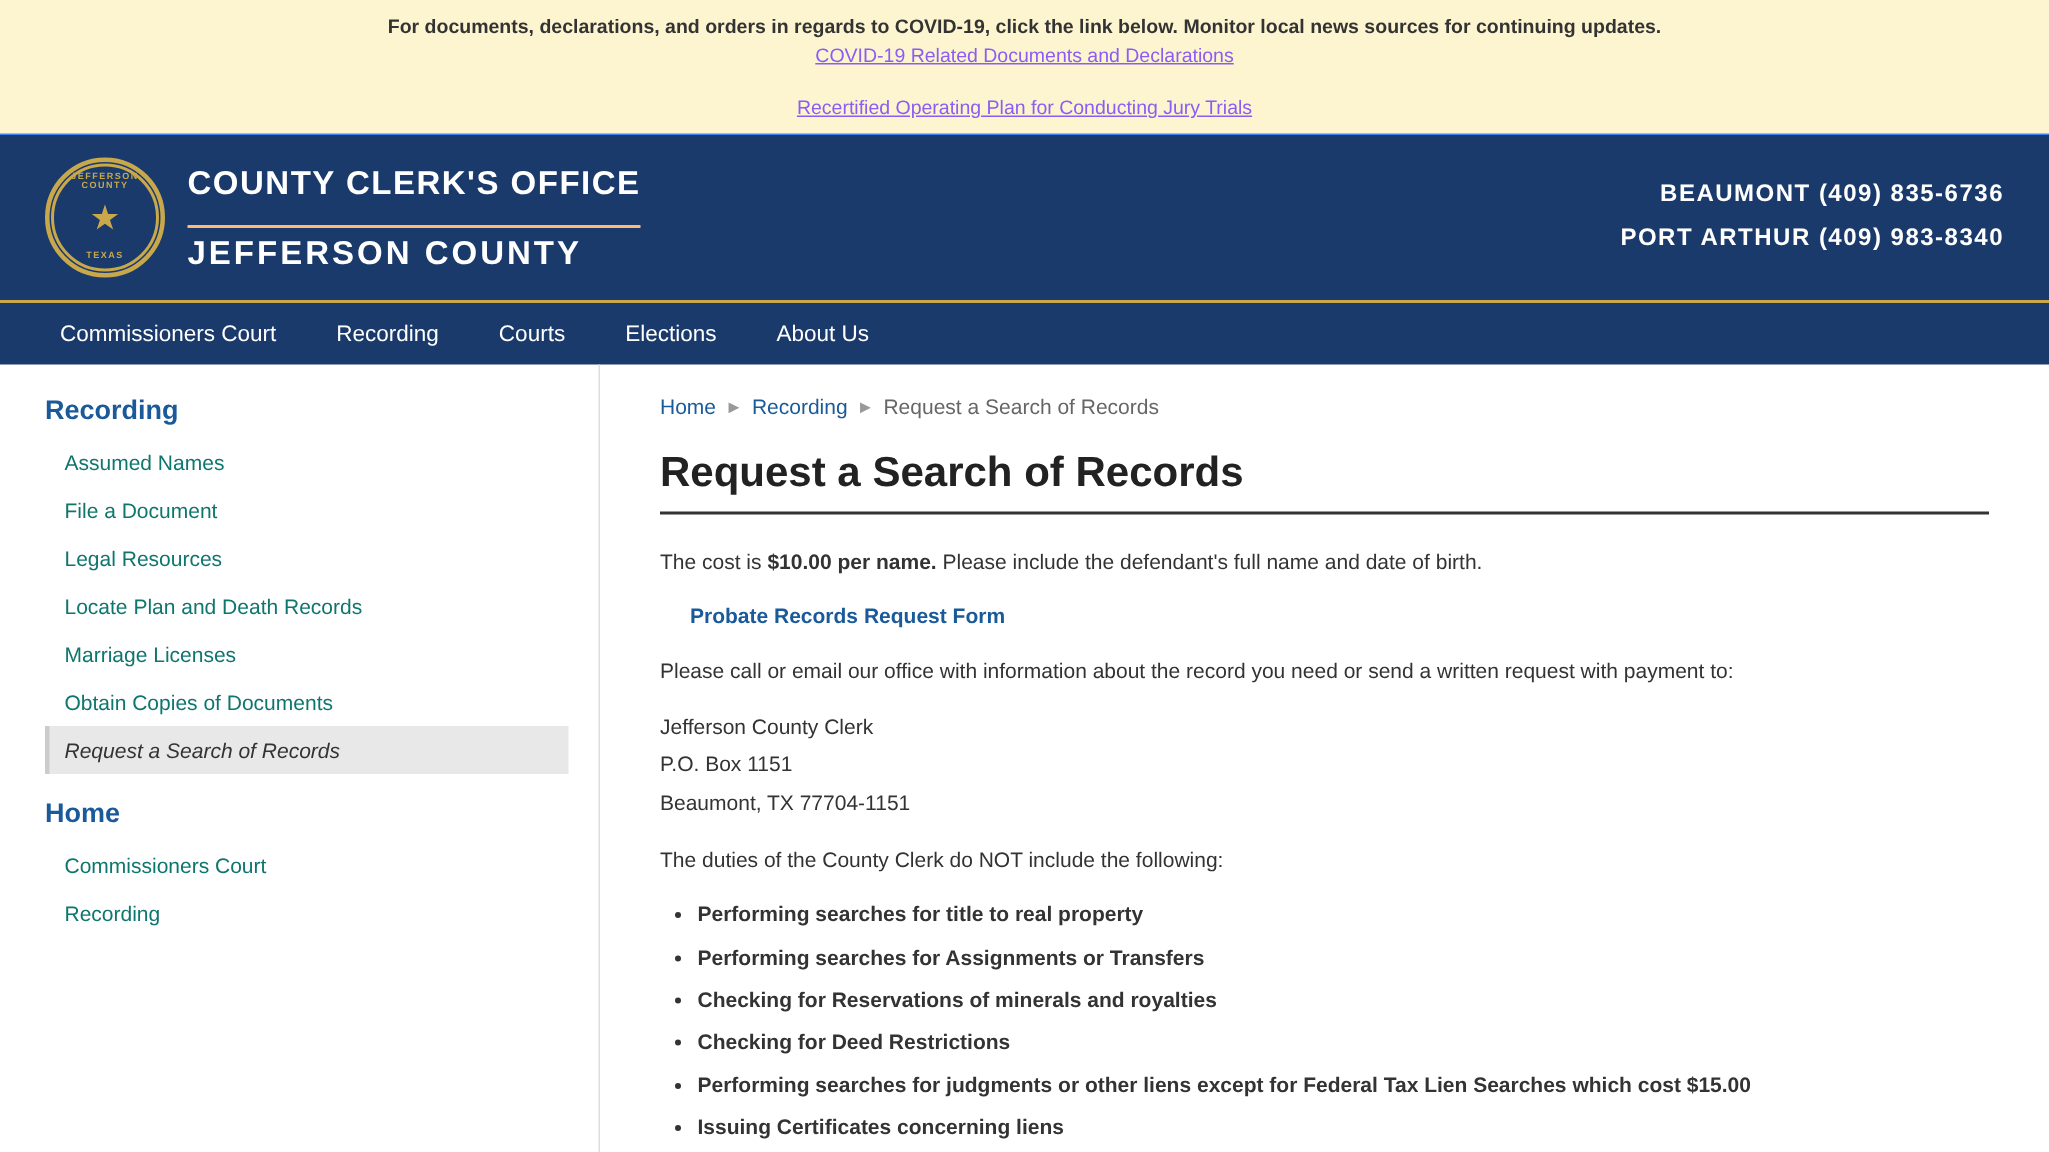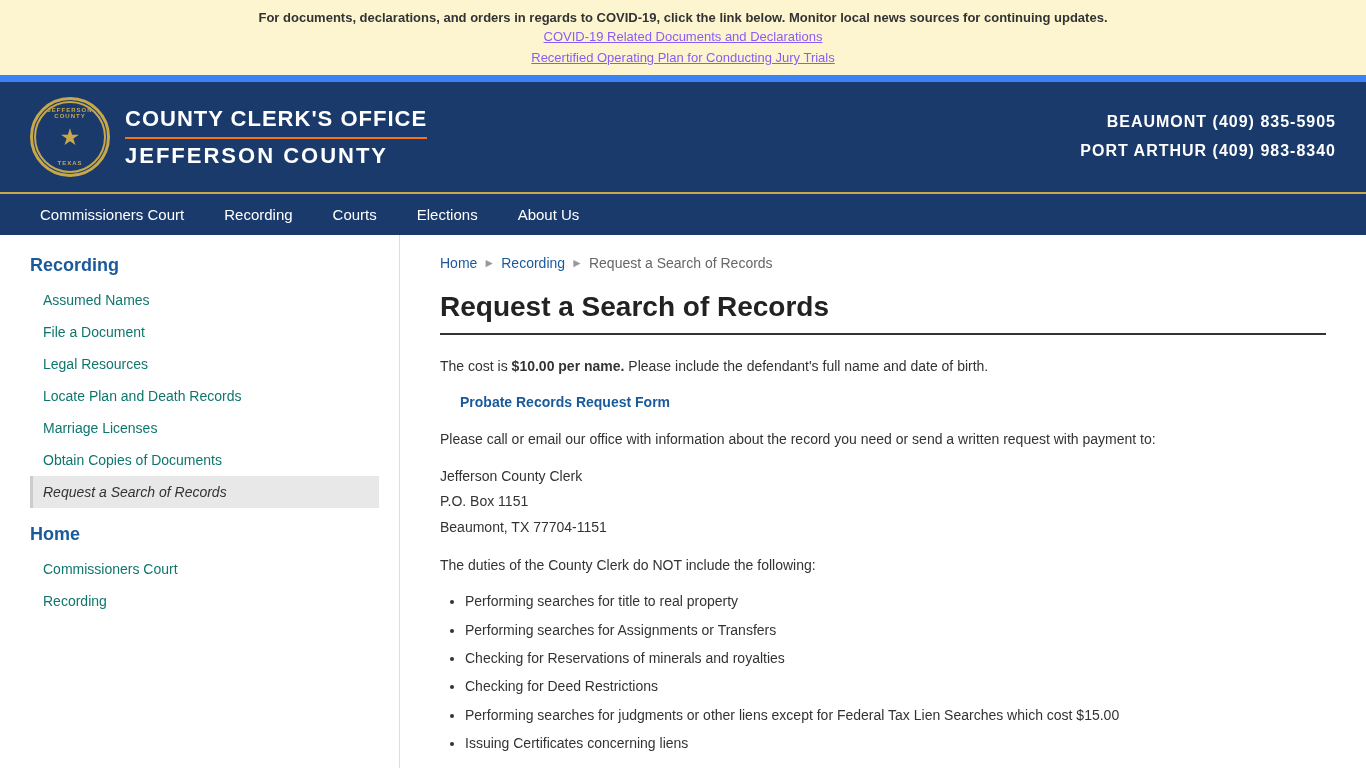--- a/index.html
+++ b/index.html
@@ -1,28 +1,28 @@
 <!DOCTYPE html>
 <html><head>
   <meta charset="utf-8">
   <style>
     * { margin: 0; padding: 0; box-sizing: border-box; }
     body { font-family: Arial, sans-serif; font-size: 14px; color: #333; background: #fff; }
 
     
     #alert-banner {
       background: #fdf5d0;
-      border-bottom: 7px solid #3b82f6;
+      border-bottom: 1px solid #3b82f6;
       padding: 10px 20px;
       text-align: center;
       font-size: 13px;
     }
     #alert-banner .alert-text { font-weight: bold; color: #333; }
     #alert-banner a { color: #8b5cf6; text-decoration: underline; display: block; margin-top: 4px; }
-    #alert-banner a.second-link { margin-top: 6px; }
+    #alert-banner a.second-link { margin-top: 20px; }
 
     
     #header {
       background: #1a3a6b;
       padding: 15px 30px;
       display: flex;
       align-items: center;
       justify-content: space-between;
     }
     #header .logo-area { display: flex; align-items: center; gap: 15px; }
@@ -47,21 +47,21 @@
       font-size: 6px; color: #c8a84b; letter-spacing: 1px; text-transform: uppercase;
       position: absolute; top: 4px; width: 100%; text-align: center;
     }
     .seal-star { font-size: 20px; color: #c8a84b; }
     .seal-bottom-text {
       font-size: 6px; color: #c8a84b; position: absolute; bottom: 5px; width: 100%; text-align: center; letter-spacing: 1px;
     }
     #header .office-title { color: #fff; }
     #header .office-title .top-line {
       font-size: 22px; font-weight: bold; color: #fff;
-      border-bottom: 2px solid #f97316; padding-bottom: 5px; margin-bottom: 4px;
+      border-bottom: 2px solid #fdba74; padding-bottom: 15px; margin-bottom: 4px;
       letter-spacing: 1px;
     }
     #header .office-title .bottom-line { font-size: 22px; font-weight: bold; color: #fff; letter-spacing: 2px; }
     #header .contact-info { color: #fff; text-align: right; font-size: 16px; font-weight: bold; letter-spacing: 1px; line-height: 1.8; }
 
     
     #nav {
       background: #1a3a6b;
       border-top: 2px solid #c8a84b;
       padding: 0 20px;
@@ -142,21 +142,21 @@
       margin-bottom: 20px;
     }
 
     
     .content-body { font-size: 14px; line-height: 1.6; color: #333; }
     .content-body p { margin-bottom: 14px; }
     .content-body .cost-bold { font-weight: bold; }
     .content-body .form-link { color: #1a5a9a; font-weight: bold; text-decoration: none; padding-left: 20px; }
     .address-block { margin-bottom: 14px; line-height: 1.8; }
     .content-body ul { margin-left: 25px; margin-bottom: 14px; }
-    .content-body ul li { margin-bottom: 6px; }
+    .content-body ul li { margin-bottom: 6px; font-weight: bold; }
   </style>
 </head>
 <body>
 
 <div id="alert-banner">
   <span class="alert-text">For documents, declarations, and orders in regards to COVID-19, click the link below. Monitor local news sources for continuing updates.</span>
   <a href="#">COVID-19 Related Documents and Declarations</a>
   <a href="#" class="second-link">Recertified Operating Plan for Conducting Jury Trials</a>
 </div>
 
@@ -169,21 +169,21 @@
         <div class="seal-star">★</div>
         <div class="seal-bottom-text">TEXAS</div>
       </div>
     </div>
     <div class="office-title">
       <div class="top-line">COUNTY CLERK'S OFFICE</div>
       <div class="bottom-line">JEFFERSON COUNTY</div>
     </div>
   </div>
   <div class="contact-info">
-    <div>BEAUMONT (409) 835-5905</div>
+    <div>BEAUMONT (409) 835-6736</div>
     <div>PORT ARTHUR (409) 983-8340</div>
   </div>
 </div>
 
 <nav id="nav">
     <a class="nav-item" href="#">Commissioners Court</a>
     <a class="nav-item" href="#">Recording</a>
     <a class="nav-item" href="#">Courts</a>
     <a class="nav-item" href="#">Elections</a>
     <a class="nav-item" href="#">About Us</a>

